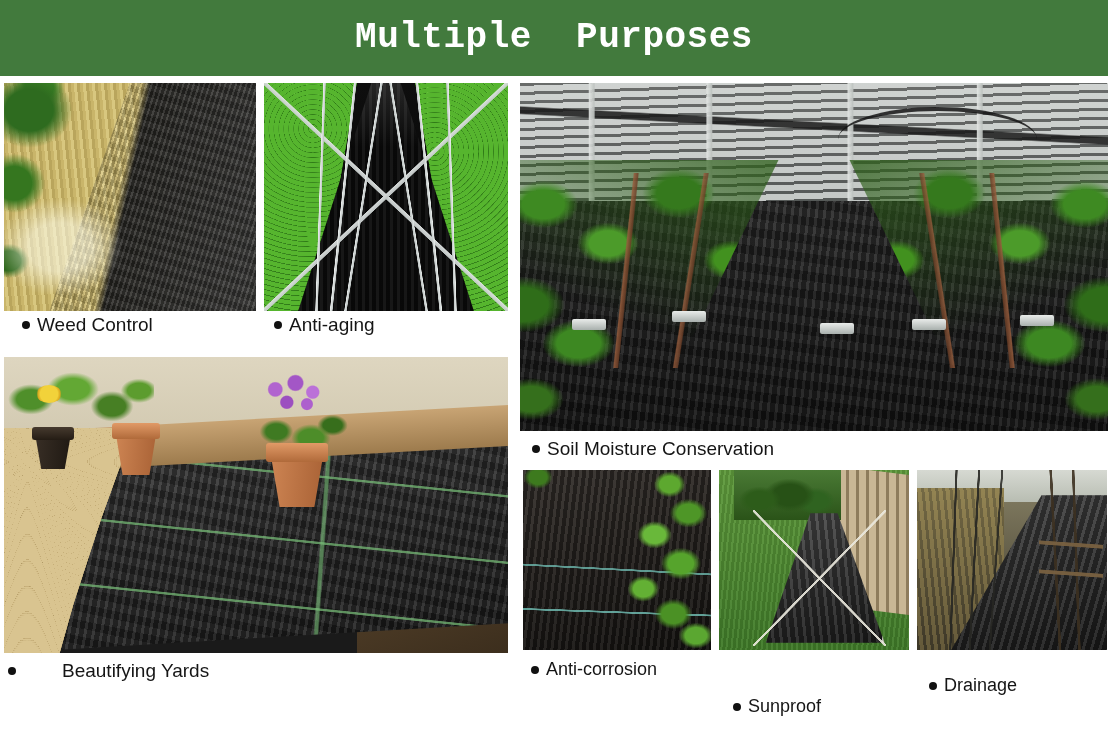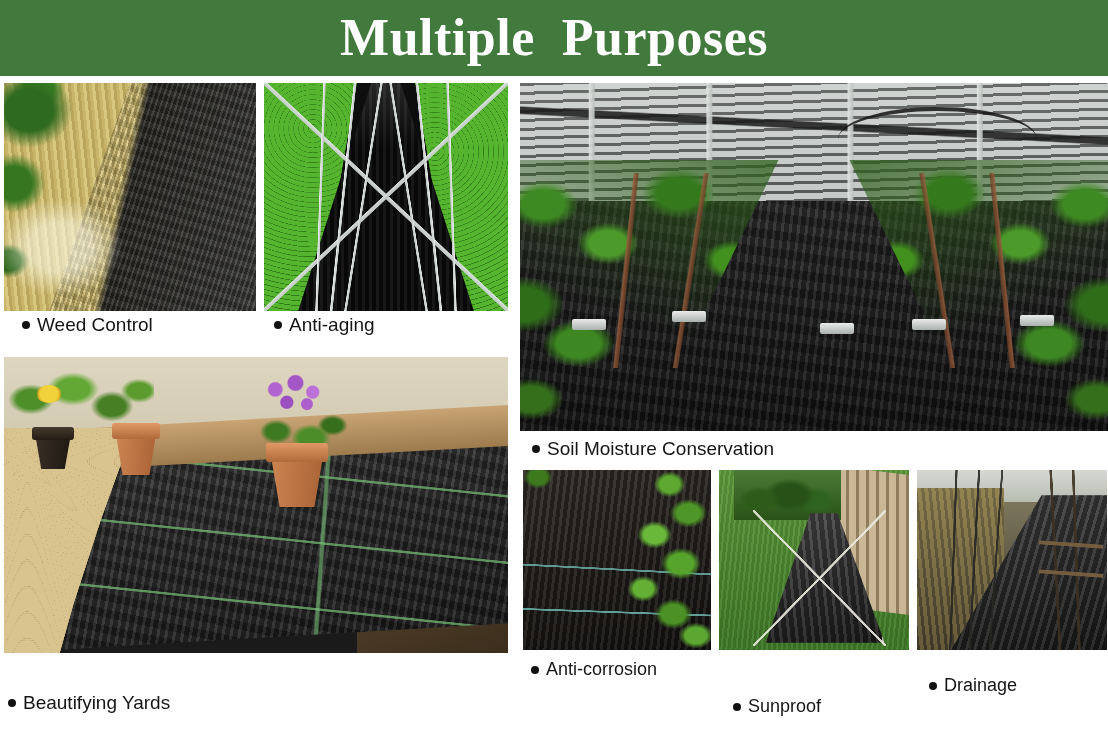--- a/index.html
+++ b/index.html
@@ -12,25 +12,25 @@
   }
 
   
   #header-banner{
     position:absolute;left:0;top:0;width:1108px;height:76px;
     background:#427A3D;
     display:flex;align-items:center;justify-content:center;
   }
   #banner-title{
     color:#ffffff;
-    font-size:52px;
+    font-size:36px;
     font-weight:bold;
     letter-spacing:0.5px;
     line-height:1;
-    font-family:Liberation Serif, serif;
+    font-family:Liberation Mono, monospace;
     white-space:pre;
     text-align:center;
   }
 
   
   .photo{
     position:absolute;
     overflow:hidden;
     background:#1a1a1a;
   }
@@ -419,21 +419,21 @@
          radial-gradient(circle 11px at 24% 40%, #b164cf 0 60%, rgba(0,0,0,0) 72%),
          radial-gradient(circle 12px at 52% 26%, #a356c6 0 60%, rgba(0,0,0,0) 72%),
          radial-gradient(circle 10px at 76% 46%, #bb71d8 0 60%, rgba(0,0,0,0) 72%),
          radial-gradient(circle 10px at 40% 68%, #9c4fc0 0 60%, rgba(0,0,0,0) 72%),
          radial-gradient(circle 9px  at 68% 72%, #ad60cd 0 60%, rgba(0,0,0,0) 72%);"></div>
   <div class="pot" style="left:262px;top:86px;width:62px;height:64px;">
     <div class="body"></div>
     <div class="rim"></div>
   </div>
 </div>
-<div class="label" style="left:8px;top:692px;">
+<div class="label" style="left:8px;top:660px;gap:39px;">
   <span class="dot"></span>
   <span>Beautifying Yards</span>
 </div>
 
 <div class="photo" style="left:523px;top:470px;width:188px;height:180px;">
   <div class="layer p5-soil"></div>
   <div class="layer p5-lines"></div>
   <div class="layer p5-plants"></div>
 </div>
 <div class="label small" style="left:531px;top:659px;">

